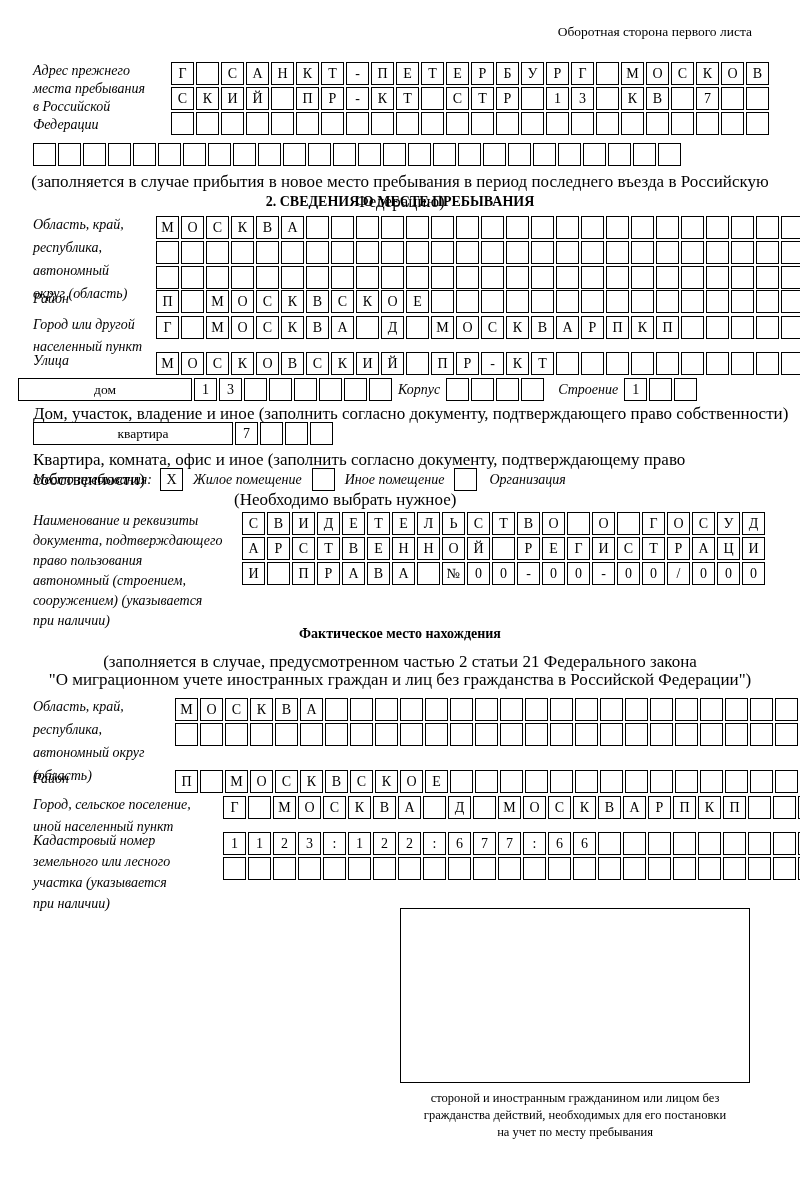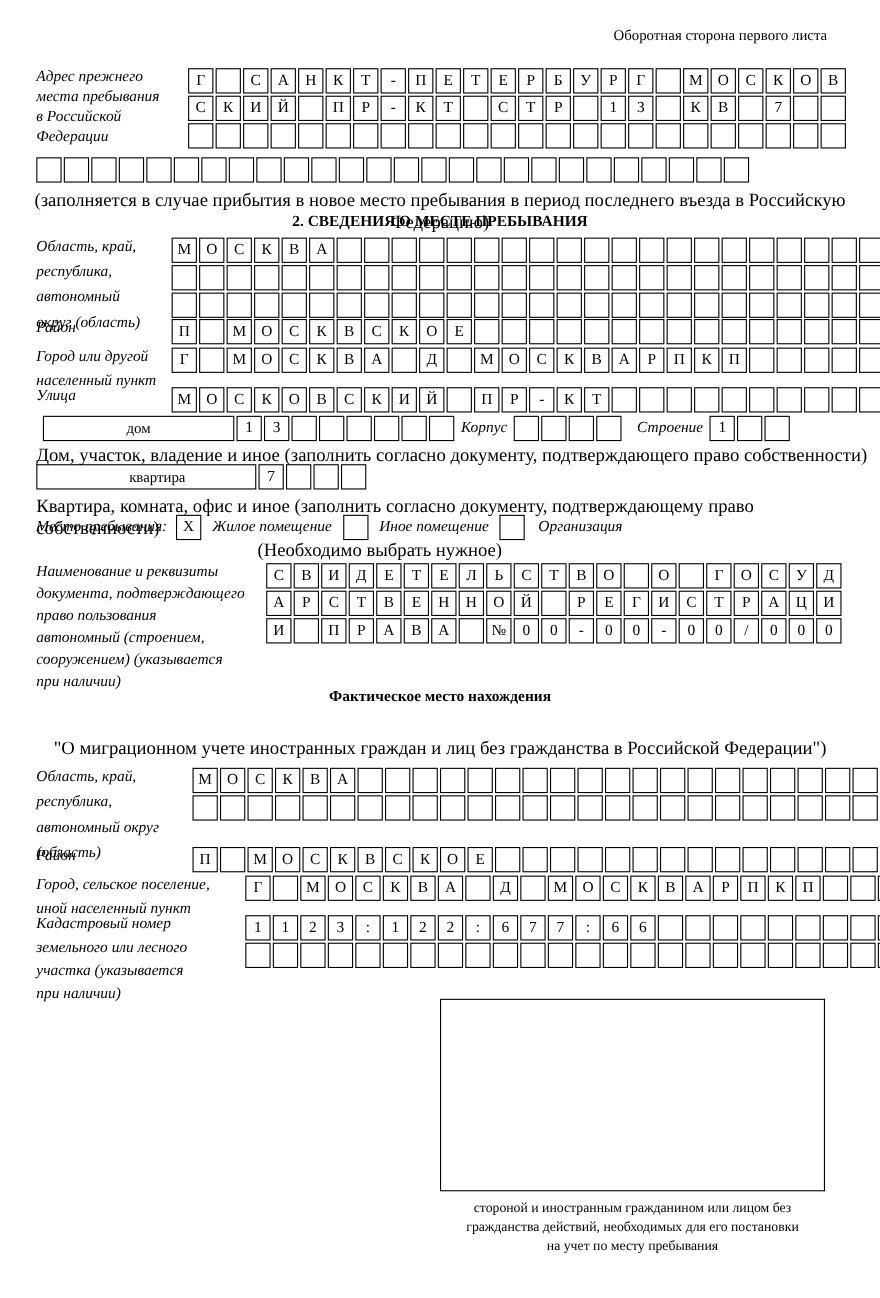--- a/index.html
+++ b/index.html
@@ -372,21 +372,21 @@
     <div class="cell"></div>
     <div class="cell"></div>
     <div class="cell"></div>
     <div class="cell"></div>
     <div class="cell"></div>
     <div class="cell"></div>
     <div class="cell"></div>
     <div class="cell"></div>
   </div>
 
-  <div class="abs" style="left:39px;top:378px;display:flex;align-items:center;">
+  <div class="abs" style="left:18px;top:378px;display:flex;align-items:center;">
     <div class="widebox" style="width:174px;">дом</div>
     <div class="cell">1</div>
     <div class="cell">3</div>
     <div class="cell"></div>
     <div class="cell"></div>
     <div class="cell"></div>
     <div class="cell"></div>
     <div class="cell"></div>
     <div class="cell"></div>
     <div class="lbl" style="margin:0 6px 0 4px;">Корпус</div>
@@ -498,20 +498,21 @@
       <div class="cell">0</div>
       <div class="cell">0</div>
       <div class="cell">/</div>
       <div class="cell">0</div>
       <div class="cell">0</div>
       <div class="cell">0</div>
     </div>
   </div>
 
   <div class="abs center bold" style="left:0;top:626px;width:800px;font-size:14px;">Фактическое место нахождения</div>
+  <div class="abs center note" style="left:0;top:652px;width:800px;">(заполняется в случае, предусмотренном частью 2 статьи 21 Федерального закона</div>
   <div class="abs center note" style="left:0;top:670px;width:800px;">"О миграционном учете иностранных граждан и лиц без гражданства в Российской Федерации")</div>
 
   <div class="abs multi-lbl" style="left:33px;top:698px;">
     <div class="lbl">Область, край,</div>
     <div class="lbl" style="margin-top:5px;">республика,</div>
     <div class="lbl" style="margin-top:5px;">автономный округ</div>
     <div class="lbl" style="margin-top:5px;">(область)</div>
   </div>
 
   <div class="abs" style="left:175px;top:698px;">

